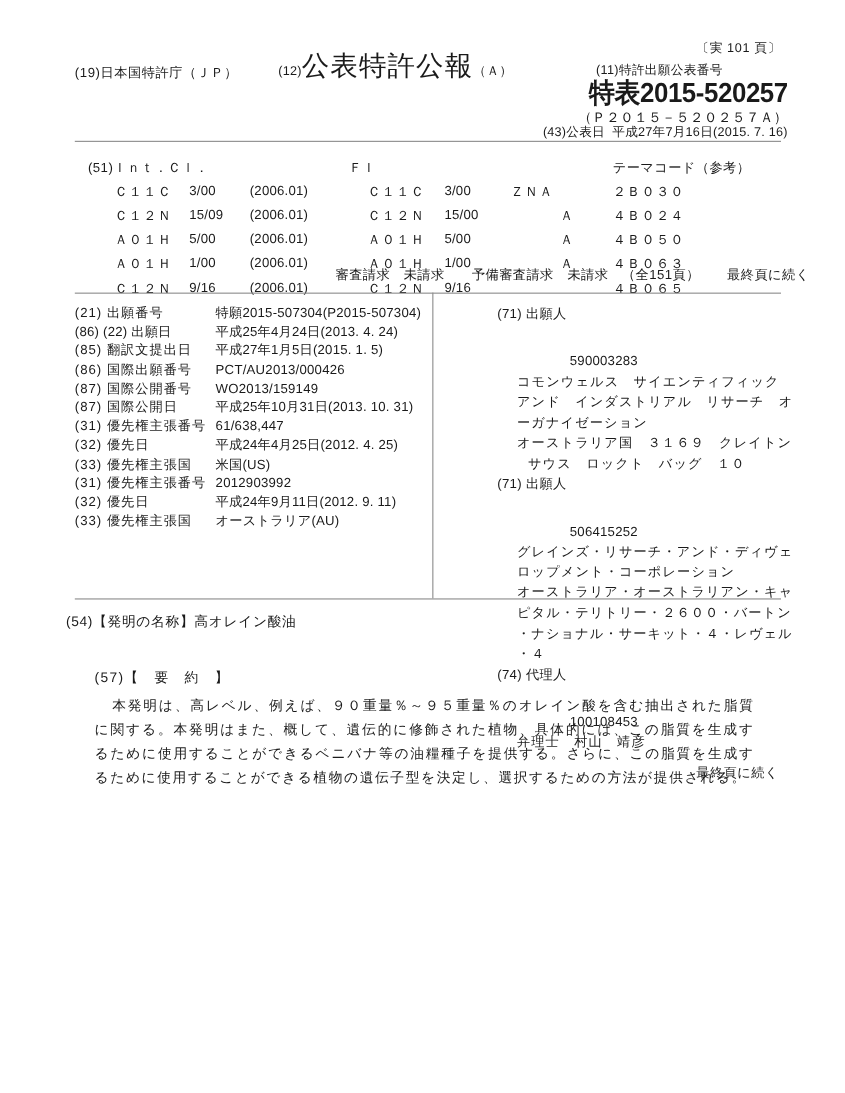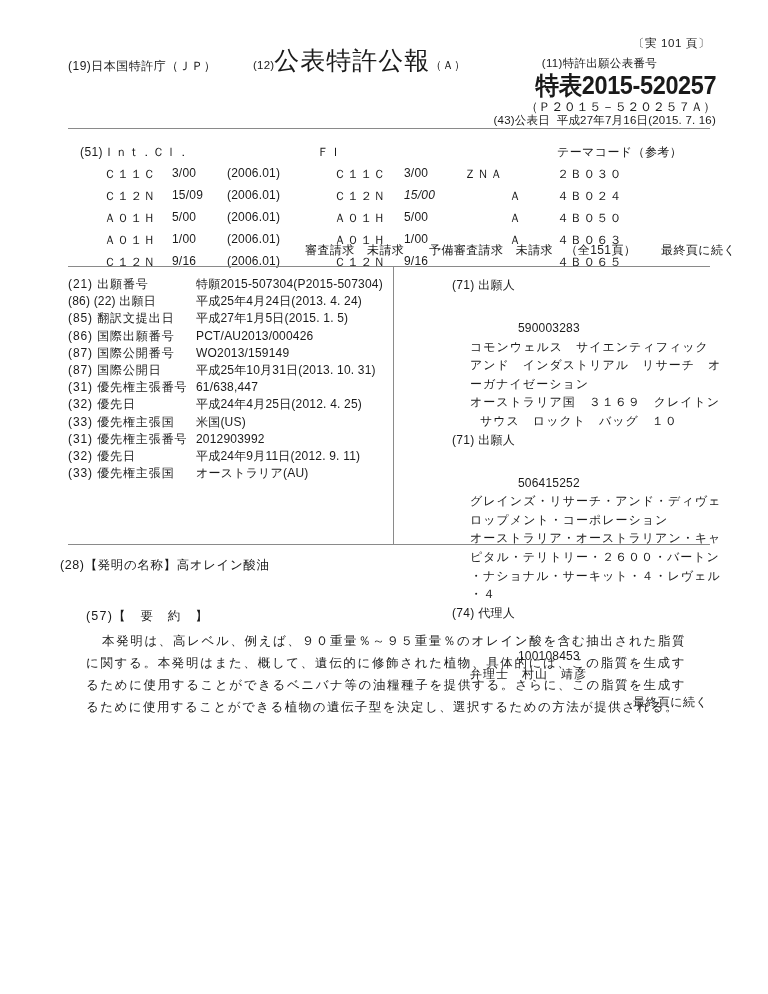--- a/index.html
+++ b/index.html
@@ -259,21 +259,21 @@
       <div class="cls-cell abs col-d" style="top:30px;">Ｃ１１Ｃ</div>
       <div class="cls-cell abs col-e tight" style="top:30px;">3/00</div>
       <div class="cls-cell abs col-f" style="top:30px;">ＺＮＡ</div>
       <div class="cls-cell abs" style="left:497px;top:30px;"></div>
       <div class="cls-cell abs col-g" style="top:30px;">２Ｂ０３０</div>
 
       <div class="cls-cell abs col-a" style="top:52px;">Ｃ１２Ｎ</div>
       <div class="cls-cell abs col-b tight" style="top:52px;">15/09</div>
       <div class="cls-cell abs col-c tight" style="top:52px;">(2006.01)</div>
       <div class="cls-cell abs col-d" style="top:52px;">Ｃ１２Ｎ</div>
-      <div class="cls-cell abs col-e tight" style="top:52px;font-style:italic;">15/00</div>
+      <div class="cls-cell abs col-e tight" style="top:52px;">15/00</div>
       <div class="cls-cell abs" style="left:497px;top:52px;">Ａ</div>
       <div class="cls-cell abs col-g" style="top:52px;">４Ｂ０２４</div>
 
       <div class="cls-cell abs col-a" style="top:74px;">Ａ０１Ｈ</div>
       <div class="cls-cell abs col-b tight" style="top:74px;">5/00</div>
       <div class="cls-cell abs col-c tight" style="top:74px;">(2006.01)</div>
       <div class="cls-cell abs col-d" style="top:74px;">Ａ０１Ｈ</div>
       <div class="cls-cell abs col-e tight" style="top:74px;">5/00</div>
       <div class="cls-cell abs" style="left:497px;top:74px;">Ａ</div>
       <div class="cls-cell abs col-g" style="top:74px;">４Ｂ０５０</div>
@@ -383,21 +383,21 @@
         </div>
       <div class="bib-cont">弁理士　村山　靖彦</div>
 
       <div class="bib-tail">最終頁に続く</div>
     </div>
 
     <div class="rule" style="top:278px;"></div>
   </div>
 
   <div id="title-line">
-    <span>(28)</span><span>【発明の名称】</span><span>高オレイン酸油</span>
+    <span>(54)</span><span>【発明の名称】</span><span>高オレイン酸油</span>
   </div>
 
   <div id="abstract">
     <div class="abs-head">
       <span>(57)</span><span>【　要　約　】</span>
     </div>
     <div class="abs-body">本発明は、高レベル、例えば、９０重量％～９５重量％のオレイン酸を含む抽出された脂質に関する。本発明はまた、概して、遺伝的に修飾された植物、具体的には、この脂質を生成するために使用することができるベニバナ等の油糧種子を提供する。さらに、この脂質を生成するために使用することができる植物の遺伝子型を決定し、選択するための方法が提供される。</div>
   </div>
 
 </div>

